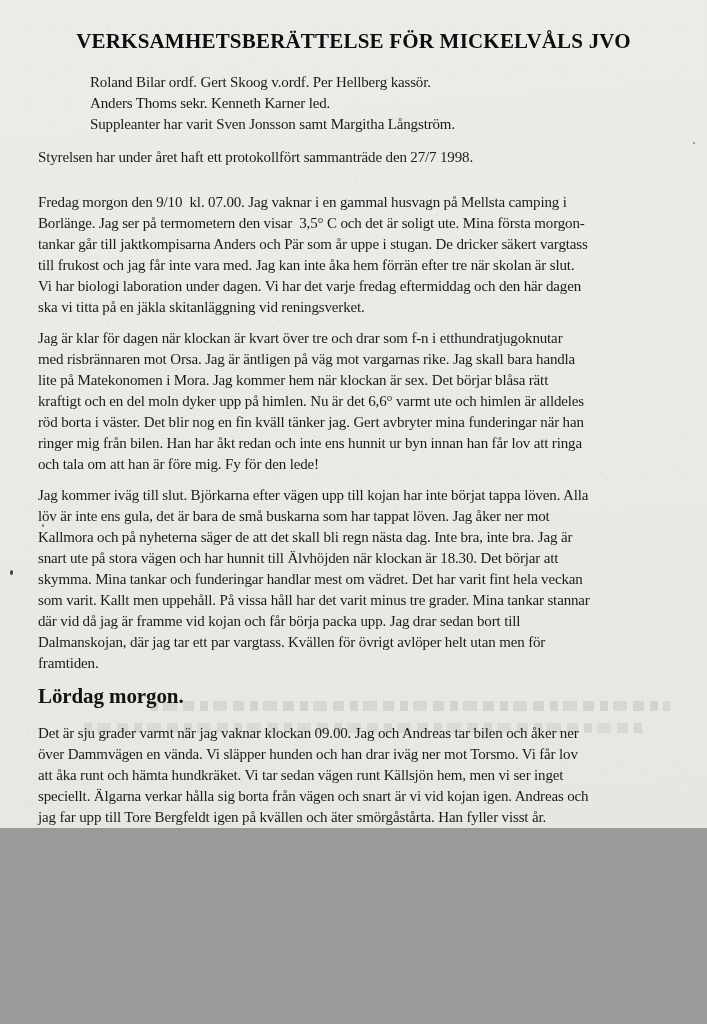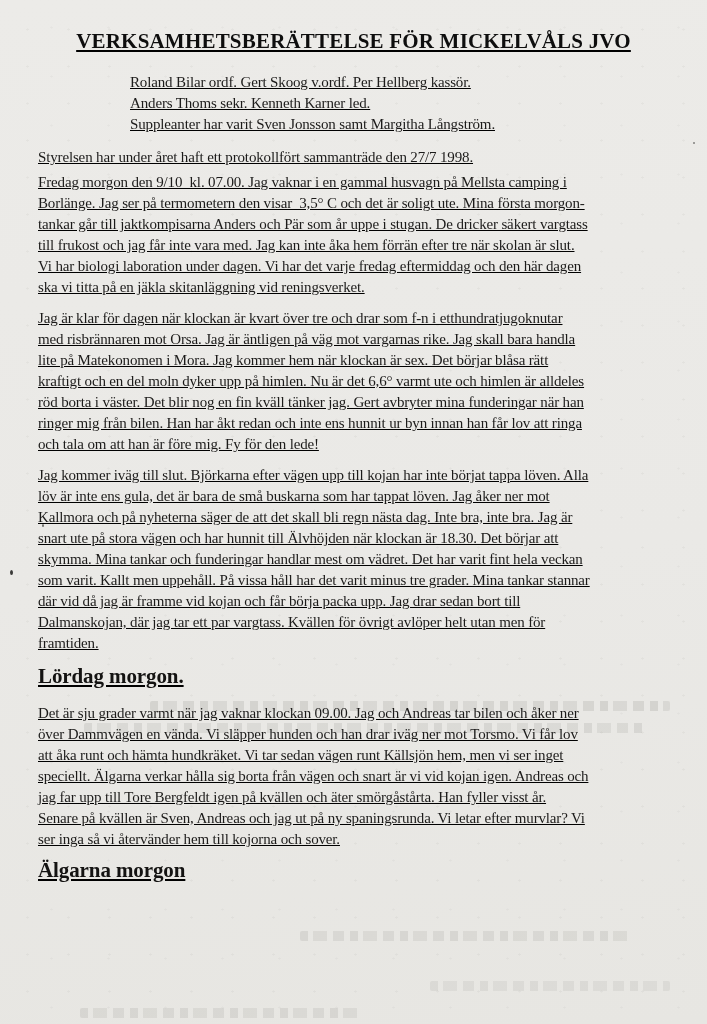--- a/index.html
+++ b/index.html
@@ -2,49 +2,48 @@
 <html><head>
 <meta charset="utf-8">
 <style>
   html,body{margin:0;padding:0;}
   body{
     width:707px;height:1024px;overflow:hidden;
     font-family:"Liberation Serif","DejaVu Serif",serif;
     background:#9a9a98;
   }
   .page{
-    position:relative;width:707px;height:1024px;overflow:hidden;
+    position:relative;width:707px;height:828px;overflow:hidden;
     background:linear-gradient(175deg,#ecebe8 0%,#eae9e6 55%,#e7e6e2 100%);
-    text-decoration:underline;
   }
   
   .page::before{
     content:"";position:absolute;inset:0;pointer-events:none;z-index:0;
     background-image:
       radial-gradient(rgba(90,88,80,.055) 1px, transparent 1.4px),
       radial-gradient(rgba(70,70,65,.04) 1px, transparent 1.3px);
     background-size:41px 37px,57px 49px;
     background-position:7px 11px,23px 3px;
   }
   .content{position:relative;z-index:2;padding:26px 10px 0 38px;}
   .doc-title{
     margin:0 0 0 -28px;width:687px;text-align:center;
     font-weight:bold;font-size:21px;line-height:30px;color:#0e0e0e;
     letter-spacing:.2px;
   }
   .para{
     margin:0;font-size:15px;line-height:21px;color:#1c1b1a;
     letter-spacing:-0.15px;white-space:pre-wrap;
   }
-  .indent{margin-left:92px;}
+  .indent{margin-left:52px;}
   .subheading{
     margin:0;font-size:21px;line-height:21px;font-weight:bold;color:#141312;
     letter-spacing:-0.1px;white-space:pre-wrap;
   }
-  .mt22{margin-top:4px;} .mt16{margin-top:16px;} .mt13{margin-top:13px;}
+  .mt22{margin-top:24px;} .mt16{margin-top:16px;} .mt13{margin-top:13px;}
   .mt12{margin-top:12px;} .mt10{margin-top:10px;}
   
   .ghost{
     position:absolute;z-index:1;height:10px;border-radius:2px;
     background:repeating-linear-gradient(90deg,
       rgba(125,124,118,.38) 0 8px, rgba(0,0,0,0) 8px 13px,
       rgba(125,124,118,.30) 13px 27px, rgba(0,0,0,0) 27px 33px,
       rgba(125,124,118,.34) 33px 44px, rgba(0,0,0,0) 44px 50px);
     filter:blur(.7px);opacity:.5;
   }

